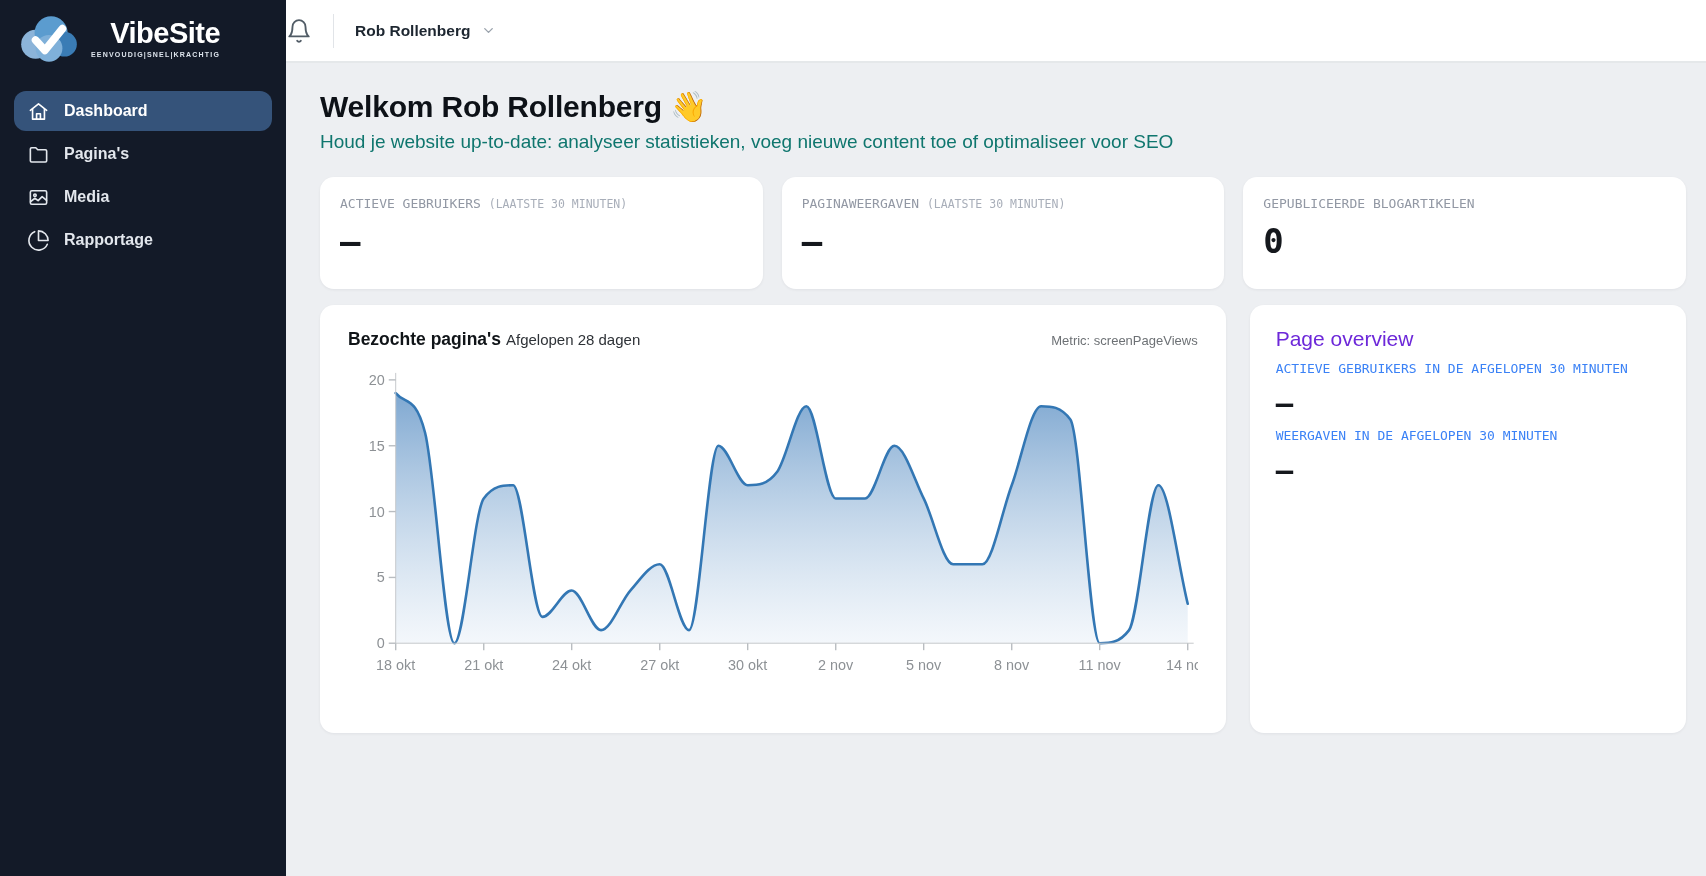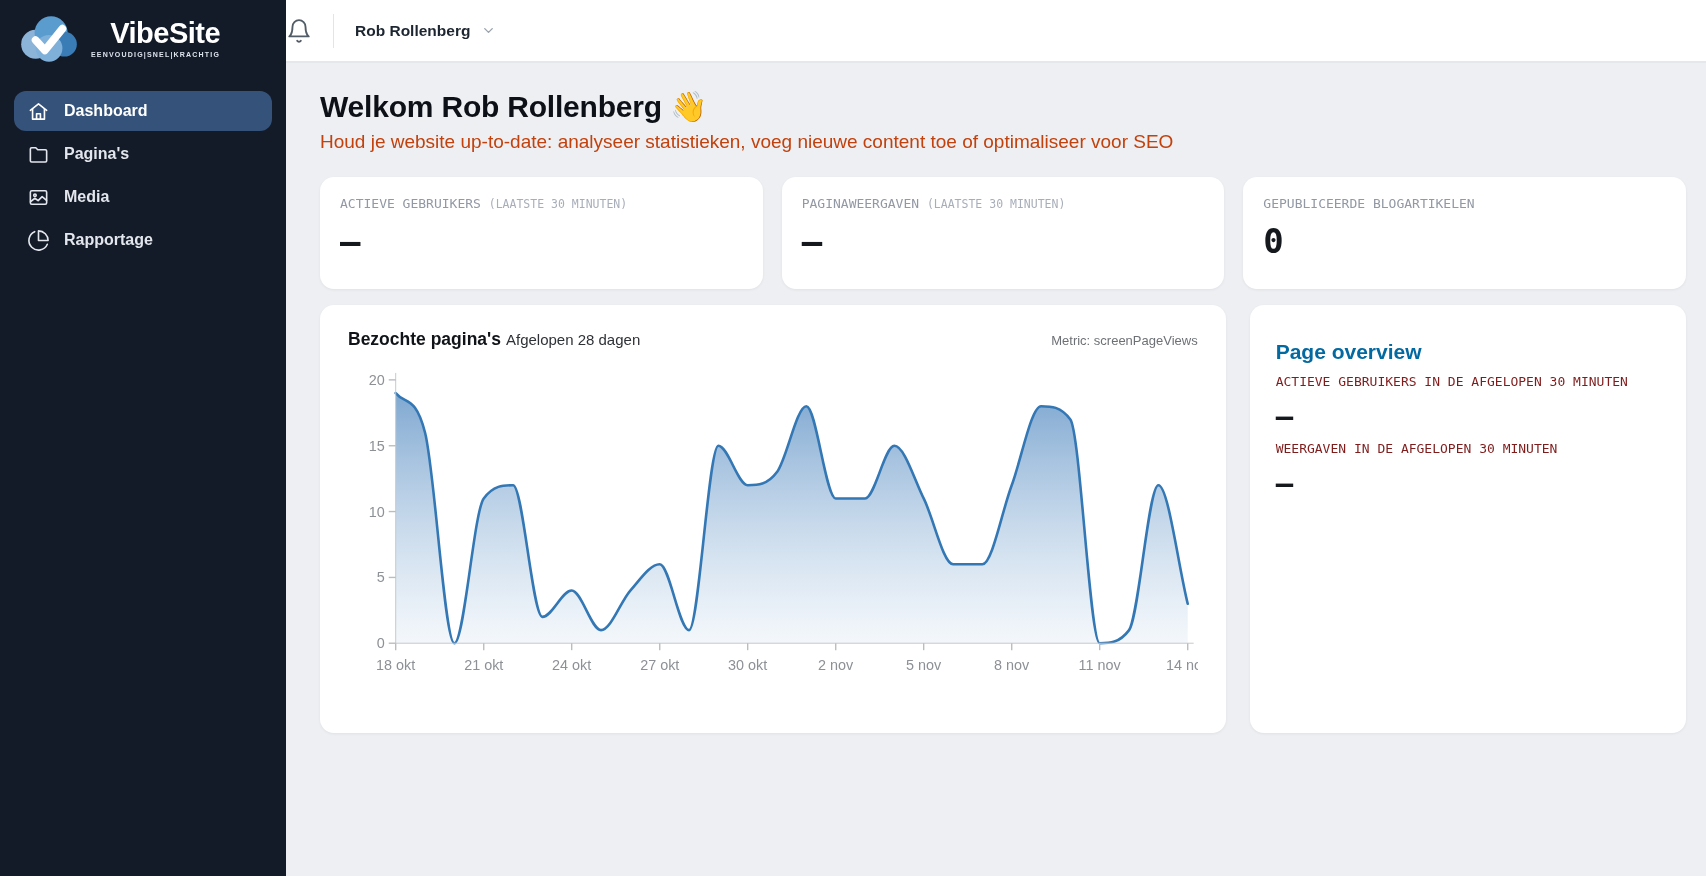--- a/index.html
+++ b/index.html
@@ -46,21 +46,21 @@
   }
   .icon-btn { background:none; border:none; cursor:pointer; display:flex; align-items:center; color:#515c66; }
   .icon-btn svg { width:26px; height:26px; }
   .topbar-divider { width:1px; height:34px; background:#e1e4e8; }
   .user-menu { display:flex; align-items:center; gap:11px; background:none; border:none; cursor:pointer; }
   .user-name { font-size:15.5px; font-weight:bold; color:#1d2630; }
   .user-menu svg { width:15px; height:15px; color:#9aa2ac; }
   
   .content { padding:26px 20px 0 34px; }
   .welcome-title { font-size:30px; font-weight:bold; color:#0d1117; letter-spacing:-0.2px; }
-  .welcome-sub { margin-top:7px; font-size:19px; color:#c2410c; }
+  .welcome-sub { margin-top:7px; font-size:19px; color:#0f766e; }
   
   .cards-row { display:flex; gap:19px; margin-top:24px; }
   .stat-card {
     flex:1; min-height:112px; background:#ffffff; border-radius:14px;
     padding:17px 20px 16px; box-shadow:0 1px 3px rgba(16,24,40,.06);
   }
   .stat-label {
     font-family:"DejaVu Sans Mono", monospace;
     font-size:13px; color:#9298a4; line-height:1.55;
   }
@@ -84,24 +84,24 @@
   .chart-header { display:flex; align-items:baseline; }
   .chart-title { font-size:17.5px; font-weight:bold; color:#101418; }
   .chart-subtitle { font-size:15px; color:#2e3237; margin-left:5px; }
   .chart-metric { margin-left:auto; font-size:13px; color:#6d7175; }
   .chart-wrap { margin-top:10px; }
   .chart-wrap svg { width:100%; height:auto; display:block; }
   .panel {
     flex:1; height:428px; background:#ffffff; border-radius:14px;
     padding:22px 26px; box-shadow:0 1px 3px rgba(16,24,40,.06);
   }
-  .panel-title { font-size:21px; font-weight:bold; color:#0369a1;margin-top:13px; }
+  .panel-title { font-size:21px; font-weight:normal; color:#6d28d9; }
   .panel-metric-label {
     margin-top:10px; font-family:"DejaVu Sans Mono", monospace;
-    font-size:13px; color:#7f1d1d;
+    font-size:13px; color:#3b82f6;
   }
   .panel-metric-value {
     margin-top:13px; font-family:"DejaVu Sans Mono", monospace;
     font-weight:bold; font-size:29px; color:#15181d; line-height:1;
   }
 </style>
 </head>
 <body>
 
 <aside class="sidebar">

